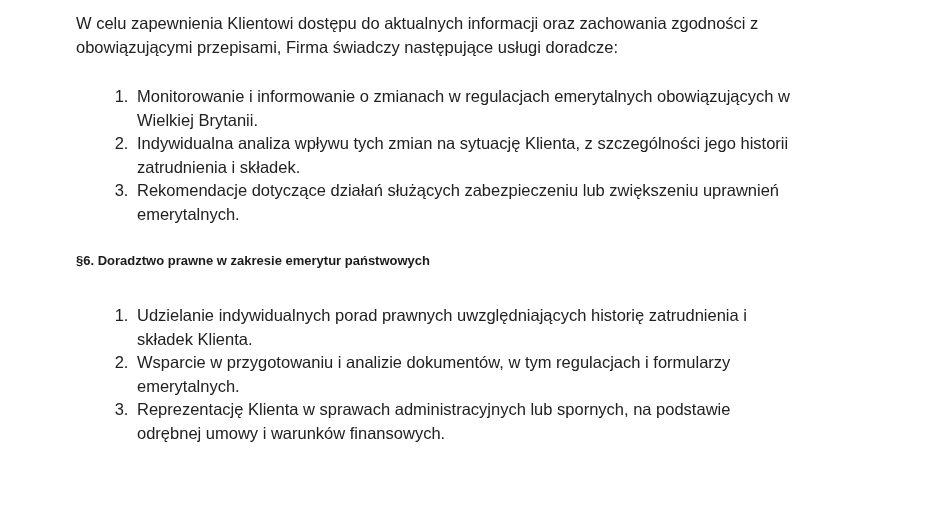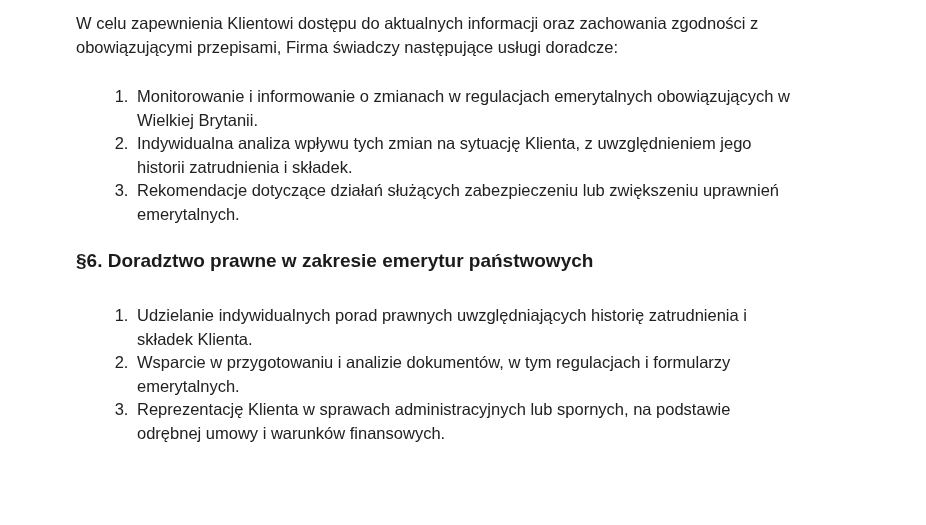--- a/index.html
+++ b/index.html
@@ -32,36 +32,36 @@
     margin: 0;
     padding: 0 0 0 57px;
     list-style: decimal outside;
   }
   ol.num-list li {
     margin: 0;
     padding-left: 4px;
   }
   h2.section-heading {
     margin: 22px 0 30px 0;
-    font-size: 19px;
+    font-size: 13px;
     line-height: 26px;
     font-weight: bold;
     color: #1b1b1b;
   }
 </style>
 </head>
 <body>
 
 <div class="doc">
 
   <p class="para intro">W celu zapewnienia Klientowi dostępu do aktualnych informacji oraz zachowania zgodności z obowiązującymi przepisami, Firma świadczy następujące usługi doradcze:</p>
 
   <ol class="num-list">
     <li>Monitorowanie i informowanie o zmianach w regulacjach emerytalnych obowiązujących w Wielkiej Brytanii.</li>
-    <li>Indywidualna analiza wpływu tych zmian na sytuację Klienta, z uwzględnieniem jego historii zatrudnienia i składek.</li>
+    <li>Indywidualna analiza wpływu tych zmian na sytuację Klienta, z szczególności jego historii zatrudnienia i składek.</li>
     <li>Rekomendacje dotyczące działań służących zabezpieczeniu lub zwiększeniu uprawnień emerytalnych.</li>
   </ol>
 
   <h2 class="section-heading">§6. Doradztwo prawne w zakresie emerytur państwowych</h2>
 
 
   <ol class="num-list">
     <li>Udzielanie indywidualnych porad prawnych uwzględniających historię zatrudnienia i składek Klienta.</li>
     <li>Wsparcie w przygotowaniu i analizie dokumentów, w tym regulacjach i formularzy emerytalnych.</li>
     <li>Reprezentację Klienta w sprawach administracyjnych lub spornych, na podstawie odrębnej umowy i warunków finansowych.</li>

